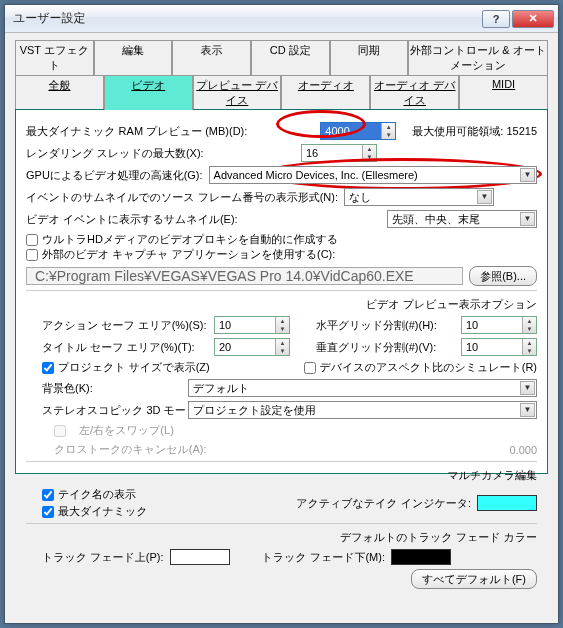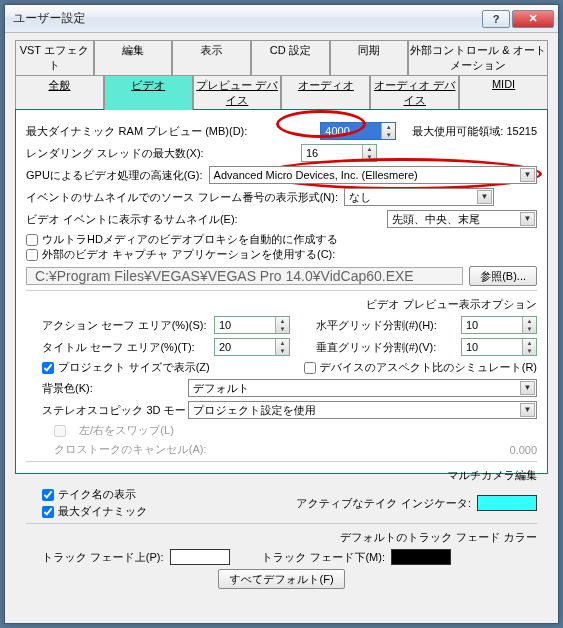--- a/index.html
+++ b/index.html
@@ -22,21 +22,21 @@
 .panel { border: 1px solid #0f766e; background: #fff; padding: 8px 10px; height: 365px; position: relative; }
 .row { display: flex; align-items: center; margin: 4px 0; gap: 6px; }
 .label { color: #000; white-space: nowrap; }
 .spinner { display: flex; align-items: center; border: 1px solid #7a8; background: #fff; height: 18px; margin-left: 16px; }
 .spinner input { border: none; width: 60px; height: 16px; padding: 0 4px; font-size: 11px; text-align: left; outline: none; }
 .spinner .spbtn { width: 14px; height: 16px; background: linear-gradient(#f8f8f8,#ddd); border-left: 1px solid #aaa; display: flex; flex-direction: column; }
 .spinner .spbtn div { flex:1; text-align:center; font-size:6px; line-height:8px; color:#444; }
 .combo { border: 1px solid #888; background: #fff; height: 18px; display: flex; align-items: center; padding: 0 4px; flex: 1; position: relative; }
 .combo .arrow { position: absolute; right: 1px; top: 1px; width: 15px; height: 14px; background: linear-gradient(#f4f4f4,#ddd); border: 1px solid #aaa; text-align: center; font-size: 8px; line-height: 12px; color: #333; }
 .textinput { border: 1px solid #aaa; background: #f4f4f4; height: 18px; padding: 0 8px; flex: 1; font-size: 14px; color: #666; }
-.btn { border: 1px solid #888; background: linear-gradient(#fdfdfd,#e5e5e5); padding: 2px 10px; font-size: 11px; cursor: pointer; border-radius: 2px; height: 20px; }
+.btn { border: 1px solid #888; background: linear-gradient(#fdfdfd,#e5e5e5); padding: 2px 10px; font-size: 11px; cursor: pointer; border-radius: 8px; height: 20px; }
 .chk { display: flex; align-items: center; gap: 4px; }
 .chk input { width: 12px; height: 12px; }
 .hr { border: none; border-top: 1px solid #ccc; margin: 4px 0; }
 .section-label { color: #000; margin: 6px 0 2px 0; text-align: right; }
 .highlight-oval { position: absolute; border: 3px solid #d00; border-radius: 50%; pointer-events: none; }
 .color-swatch { width: 60px; height: 16px; border: 1px solid #333; }
 .indent { margin-left: 16px; }
 .indent2 { margin-left: 28px; }
 .disabled { color: #999; gap: 13px; }
 .spacer { flex: 1; }
@@ -241,19 +241,19 @@
       <hr class="hr">
       <div class="section-label">デフォルトのトラック フェード カラー</div>
       <div class="row indent">
         <span class="label">トラック フェード上(P):</span>
         <div class="color-swatch" style="background:#ffffff"></div>
         <span style="width:20px"></span>
         <span class="label">トラック フェード下(M):</span>
         <div class="color-swatch" style="background:#000000"></div>
       </div>
 
-      <div class="row" style="justify-content:center;">
+      <div class="row" style="justify-content:flex-end;">
         <button class="btn">すべてデフォルト(F)</button>
       </div>
     </div>
   </div>
 
 </div>
 
 </body></html>

